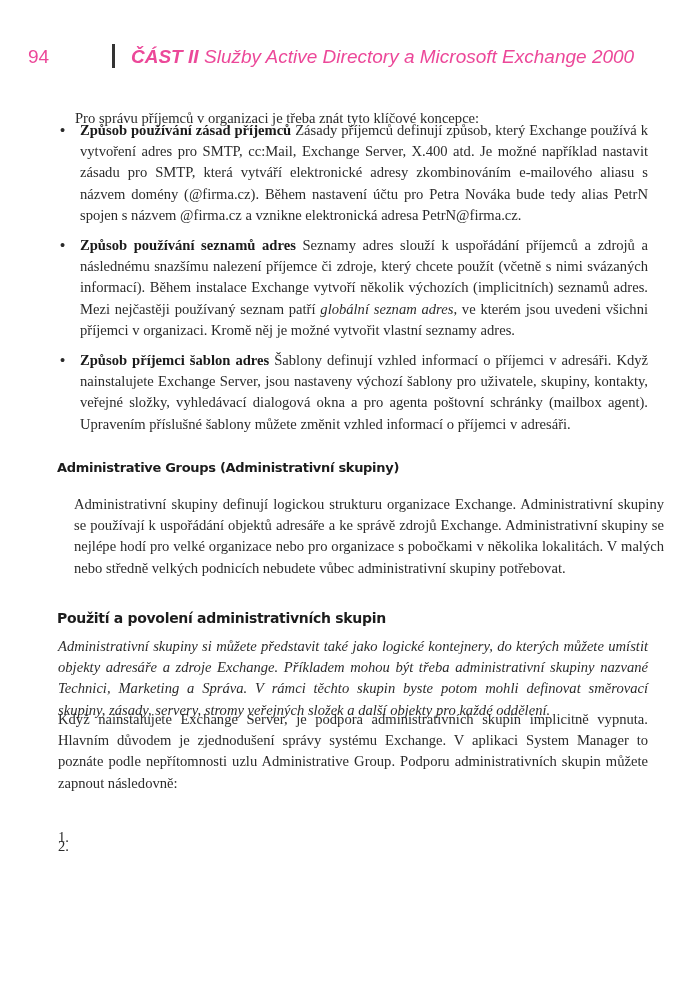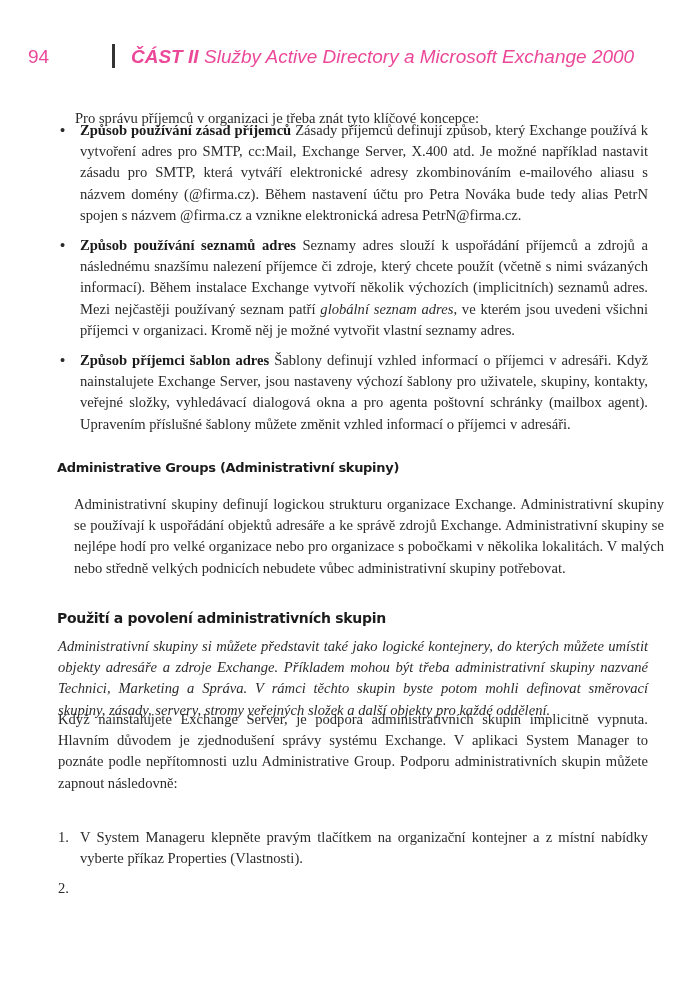--- a/index.html
+++ b/index.html
@@ -62,18 +62,17 @@
 <h2 class="sec">Administrative Groups (Administrativní skupiny)</h2>
 <p class="body-text p1" style="margin:0">Administrativní skupiny definují logickou strukturu organizace Exchange. Administrativní skupiny se používají k uspořádání objektů adresáře a ke správě zdrojů Exchange. Administrativní skupiny se nejlépe hodí pro velké organizace nebo pro organizace s pobočkami v několika lokalitách. V malých nebo středně velkých podnicích nebudete vůbec administrativní skupiny potřebovat.</p>
 
 <h3 class="sub">Použití a povolení administrativních skupin</h3>
 <p class="body-text p2" style="margin:0">Administrativní skupiny si můžete představit také jako logické kontejnery, do kterých můžete umístit objekty adresáře a zdroje Exchange. Příkladem mohou být třeba administrativní skupiny nazvané Technici, Marketing a Správa. V rámci těchto skupin byste potom mohli definovat směrovací skupiny, zásady, servery, stromy veřejných složek a další objekty pro každé oddělení.</p>
 <p class="body-text p3" style="margin:0">Když nainstalujete Exchange Server, je podpora administrativních skupin implicitně vypnuta. Hlavním důvodem je zjednodušení správy systému Exchange. V aplikaci System Manager to poznáte podle nepřítomnosti uzlu Administrative Group. Podporu administrativních skupin můžete zapnout následovně:</p>
 
 <ol class="steps body-text">
   <li>
     <span class="num">1.</span>
-    <span>V System Manageru klepněte pravým tlačítkem na organizační kontejner a z místní nabídky vyberte příkaz Properties (Vlastnosti).</span>
   </li>
   <li>
     <span class="num">2.</span>
   </li>
 </ol>
 
 </body></html>

